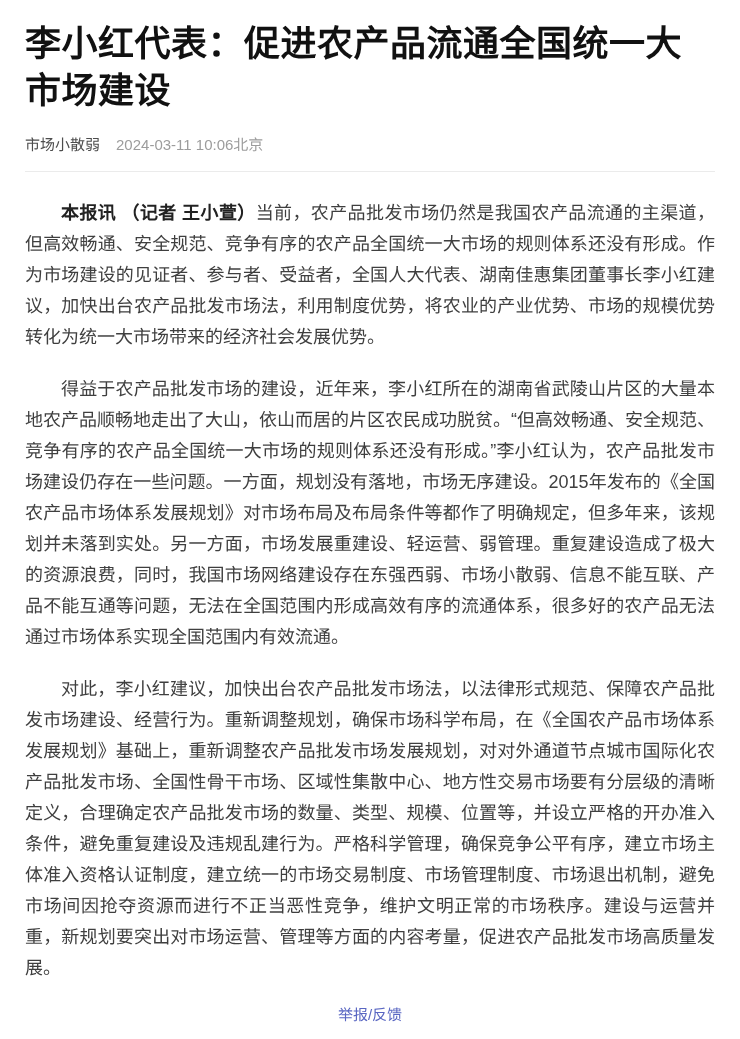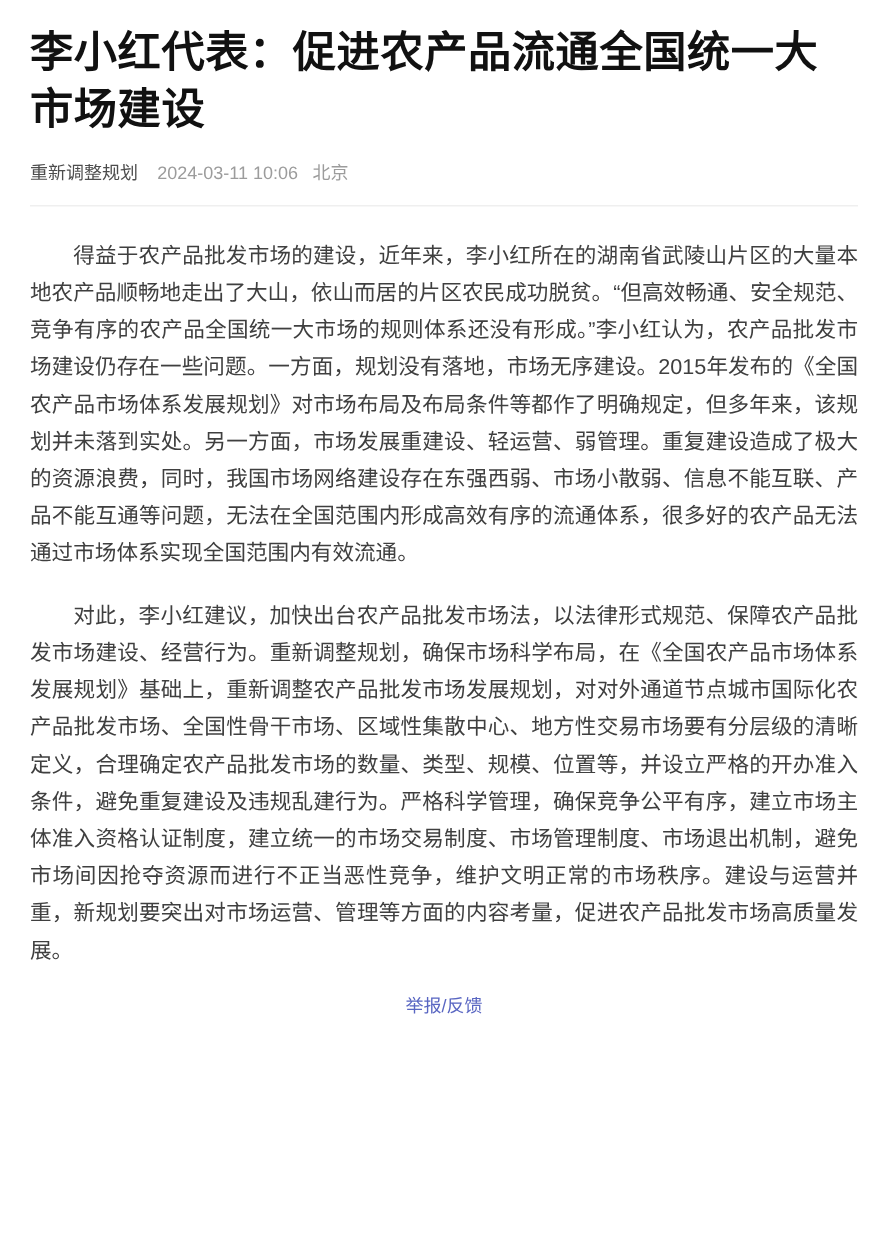--- a/index.html
+++ b/index.html
@@ -34,21 +34,20 @@
     font-size: 15px;
     line-height: 20px;
     color: #9c9c9c;
   }
   .meta-source {
     color: #4d4d4d;
     margin-right: 16px;
     cursor: pointer;
   }
   .meta-time {
-    margin-right: 12px;
   }
   .divider {
     border: none;
     border-top: 1px solid #ebebeb;
     margin: 16px 0 0 0;
   }
   .article-body {
     margin-top: 26px;
     font-size: 18px;
     line-height: 31px;
@@ -77,28 +76,29 @@
   }
 </style>
 </head>
 <body>
 
 <div class="page">
 
   <h1 class="article-title">李小红代表：促进农产品流通全国统一大市场建设</h1>
 
   <div class="meta-row">
-    <span class="meta-source">重新调整规划</span>
+    <span class="meta-source">市场小散弱</span>
     <span class="meta-time">2024-03-11 10:06</span>
     <span class="meta-location">北京</span>
   </div>
 
   <hr class="divider">
 
   <div class="article-body">
+    <p><span class="lead-bold">本报讯 （记者 王小萱）</span><span>当前，农产品批发市场仍然是我国农产品流通的主渠道，但高效畅通、安全规范、竞争有序的农产品全国统一大市场的规则体系还没有形成。作为市场建设的见证者、参与者、受益者，全国人大代表、湖南佳惠集团董事长李小红建议，加快出台农产品批发市场法，利用制度优势，将农业的产业优势、市场的规模优势转化为统一大市场带来的经济社会发展优势。</span></p>
 
     <p>得益于农产品批发市场的建设，近年来，李小红所在的湖南省武陵山片区的大量本地农产品顺畅地走出了大山，依山而居的片区农民成功脱贫。“但高效畅通、安全规范、竞争有序的农产品全国统一大市场的规则体系还没有形成。”李小红认为，农产品批发市场建设仍存在一些问题。一方面，规划没有落地，市场无序建设。2015年发布的《全国农产品市场体系发展规划》对市场布局及布局条件等都作了明确规定，但多年来，该规划并未落到实处。另一方面，市场发展重建设、轻运营、弱管理。重复建设造成了极大的资源浪费，同时，我国市场网络建设存在东强西弱、市场小散弱、信息不能互联、产品不能互通等问题，无法在全国范围内形成高效有序的流通体系，很多好的农产品无法通过市场体系实现全国范围内有效流通。</p>
 
     <p>对此，李小红建议，加快出台农产品批发市场法，以法律形式规范、保障农产品批发市场建设、经营行为。重新调整规划，确保市场科学布局，在《全国农产品市场体系发展规划》基础上，重新调整农产品批发市场发展规划，对对外通道节点城市国际化农产品批发市场、全国性骨干市场、区域性集散中心、地方性交易市场要有分层级的清晰定义，合理确定农产品批发市场的数量、类型、规模、位置等，并设立严格的开办准入条件，避免重复建设及违规乱建行为。严格科学管理，确保竞争公平有序，建立市场主体准入资格认证制度，建立统一的市场交易制度、市场管理制度、市场退出机制，避免市场间因抢夺资源而进行不正当恶性竞争，维护文明正常的市场秩序。建设与运营并重，新规划要突出对市场运营、管理等方面的内容考量，促进农产品批发市场高质量发展。</p>
   </div>
 
   <div class="footer-row">
     <a class="report-link">举报/反馈</a>
   </div>
 

